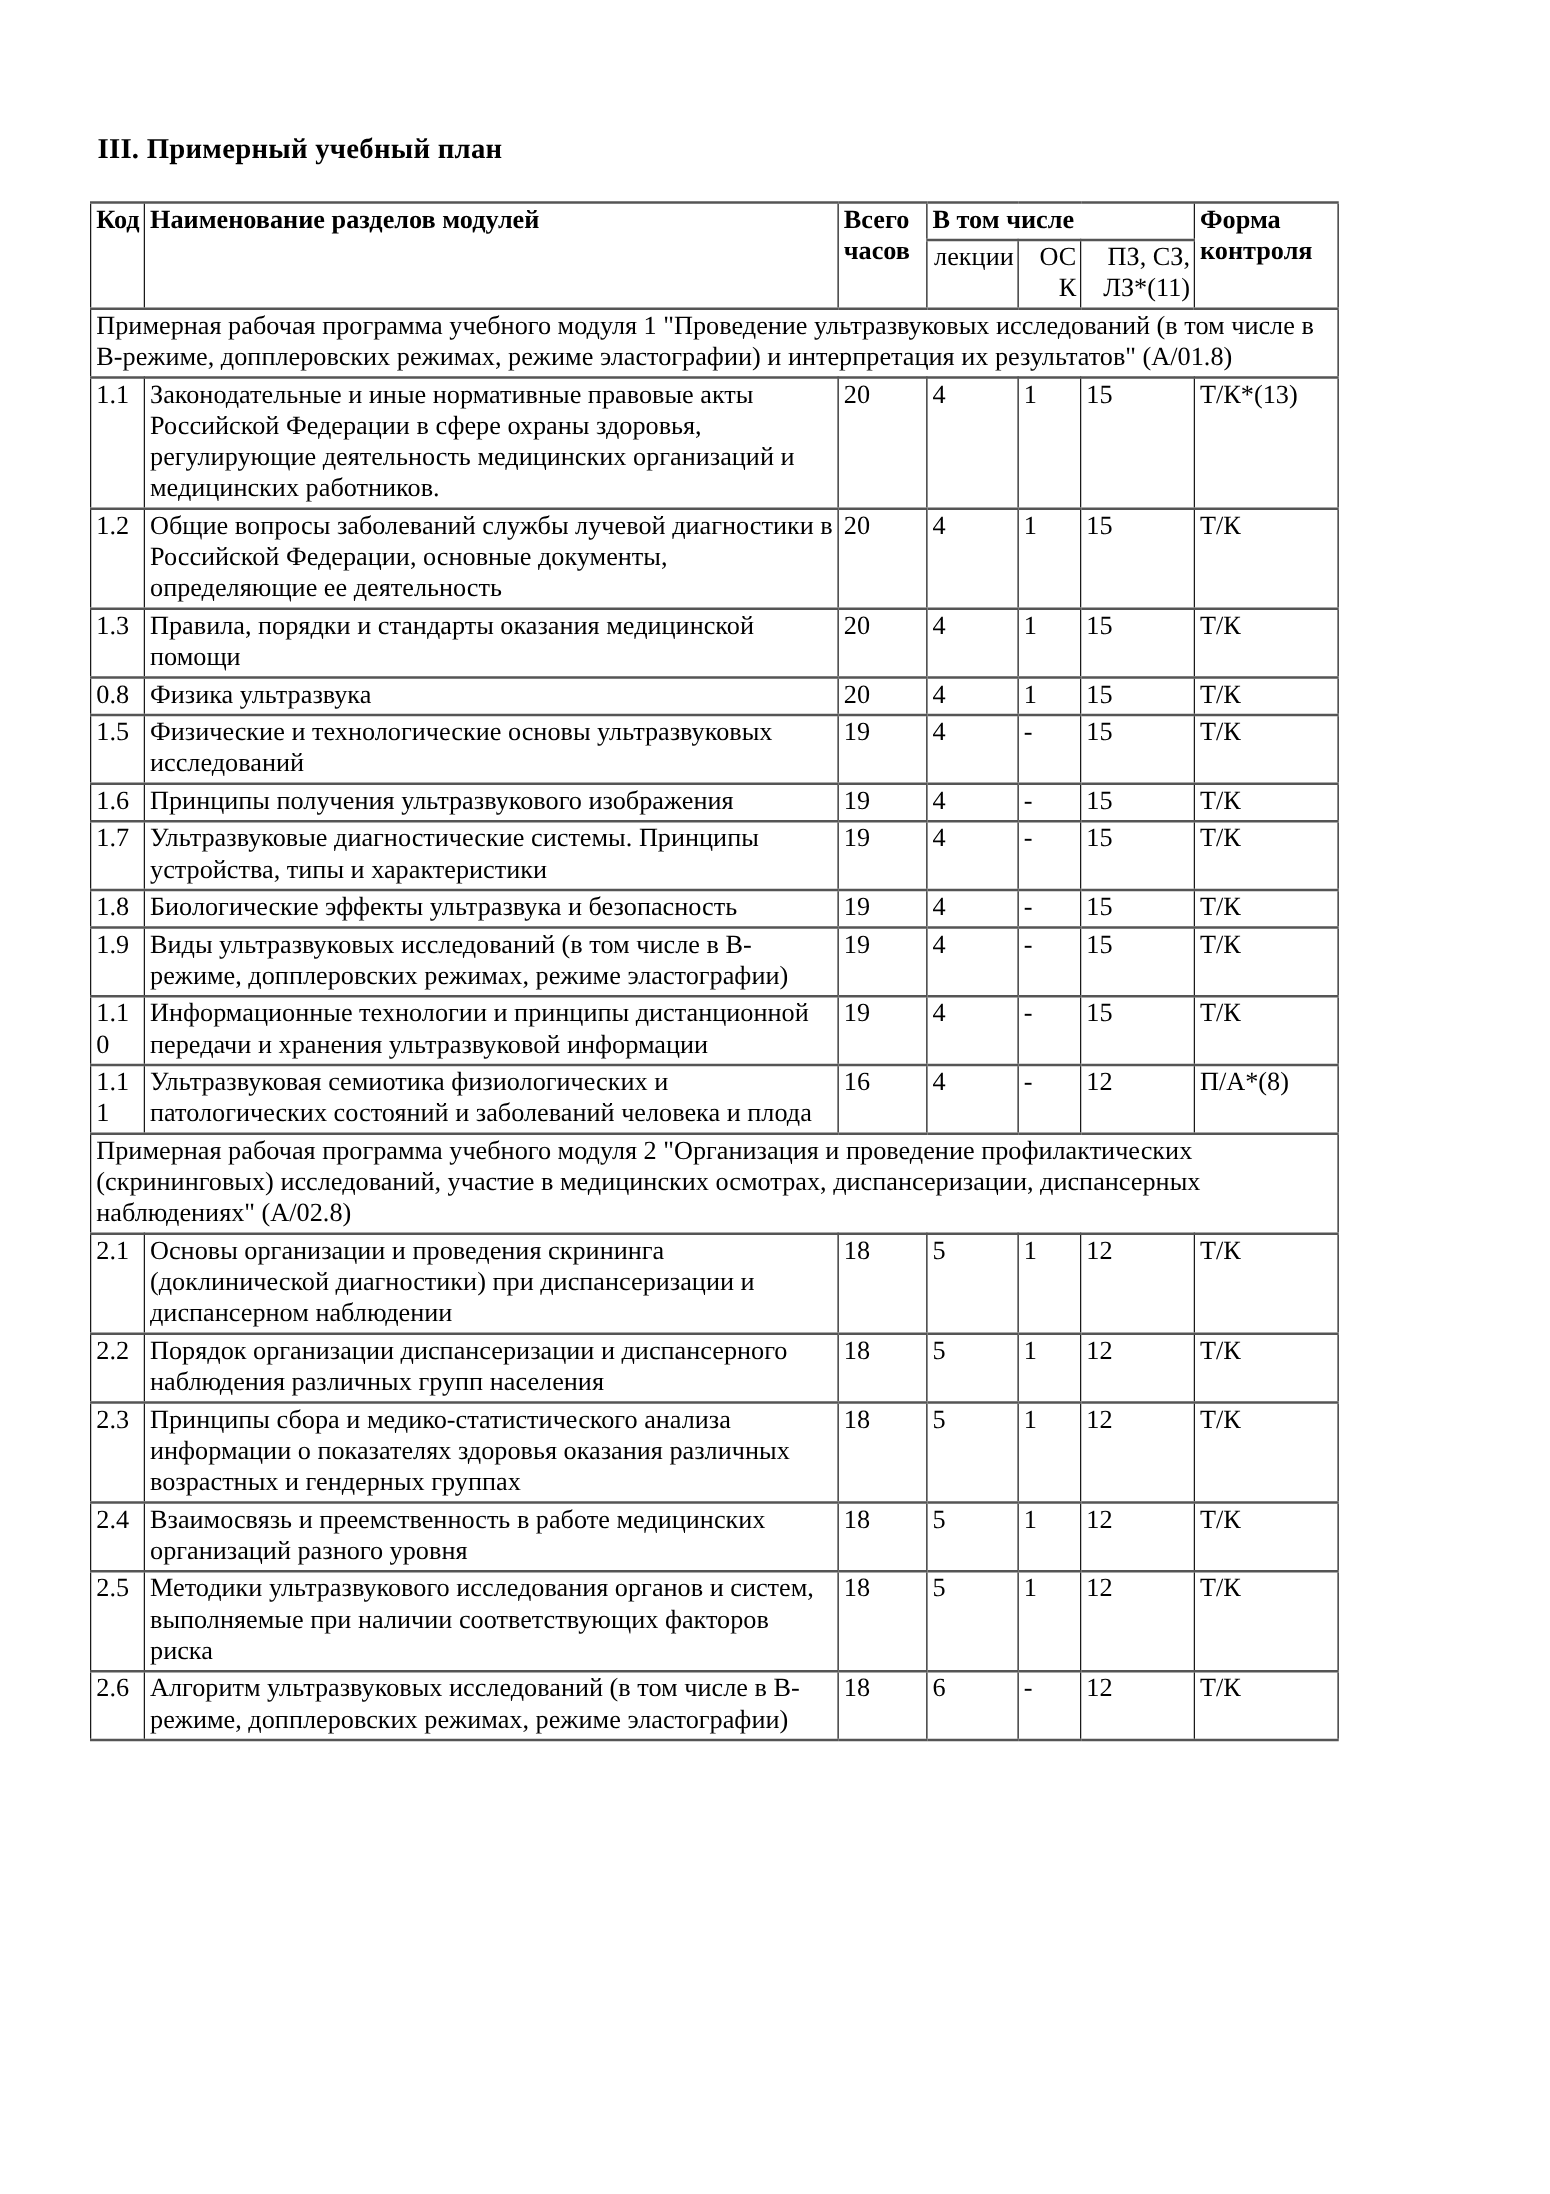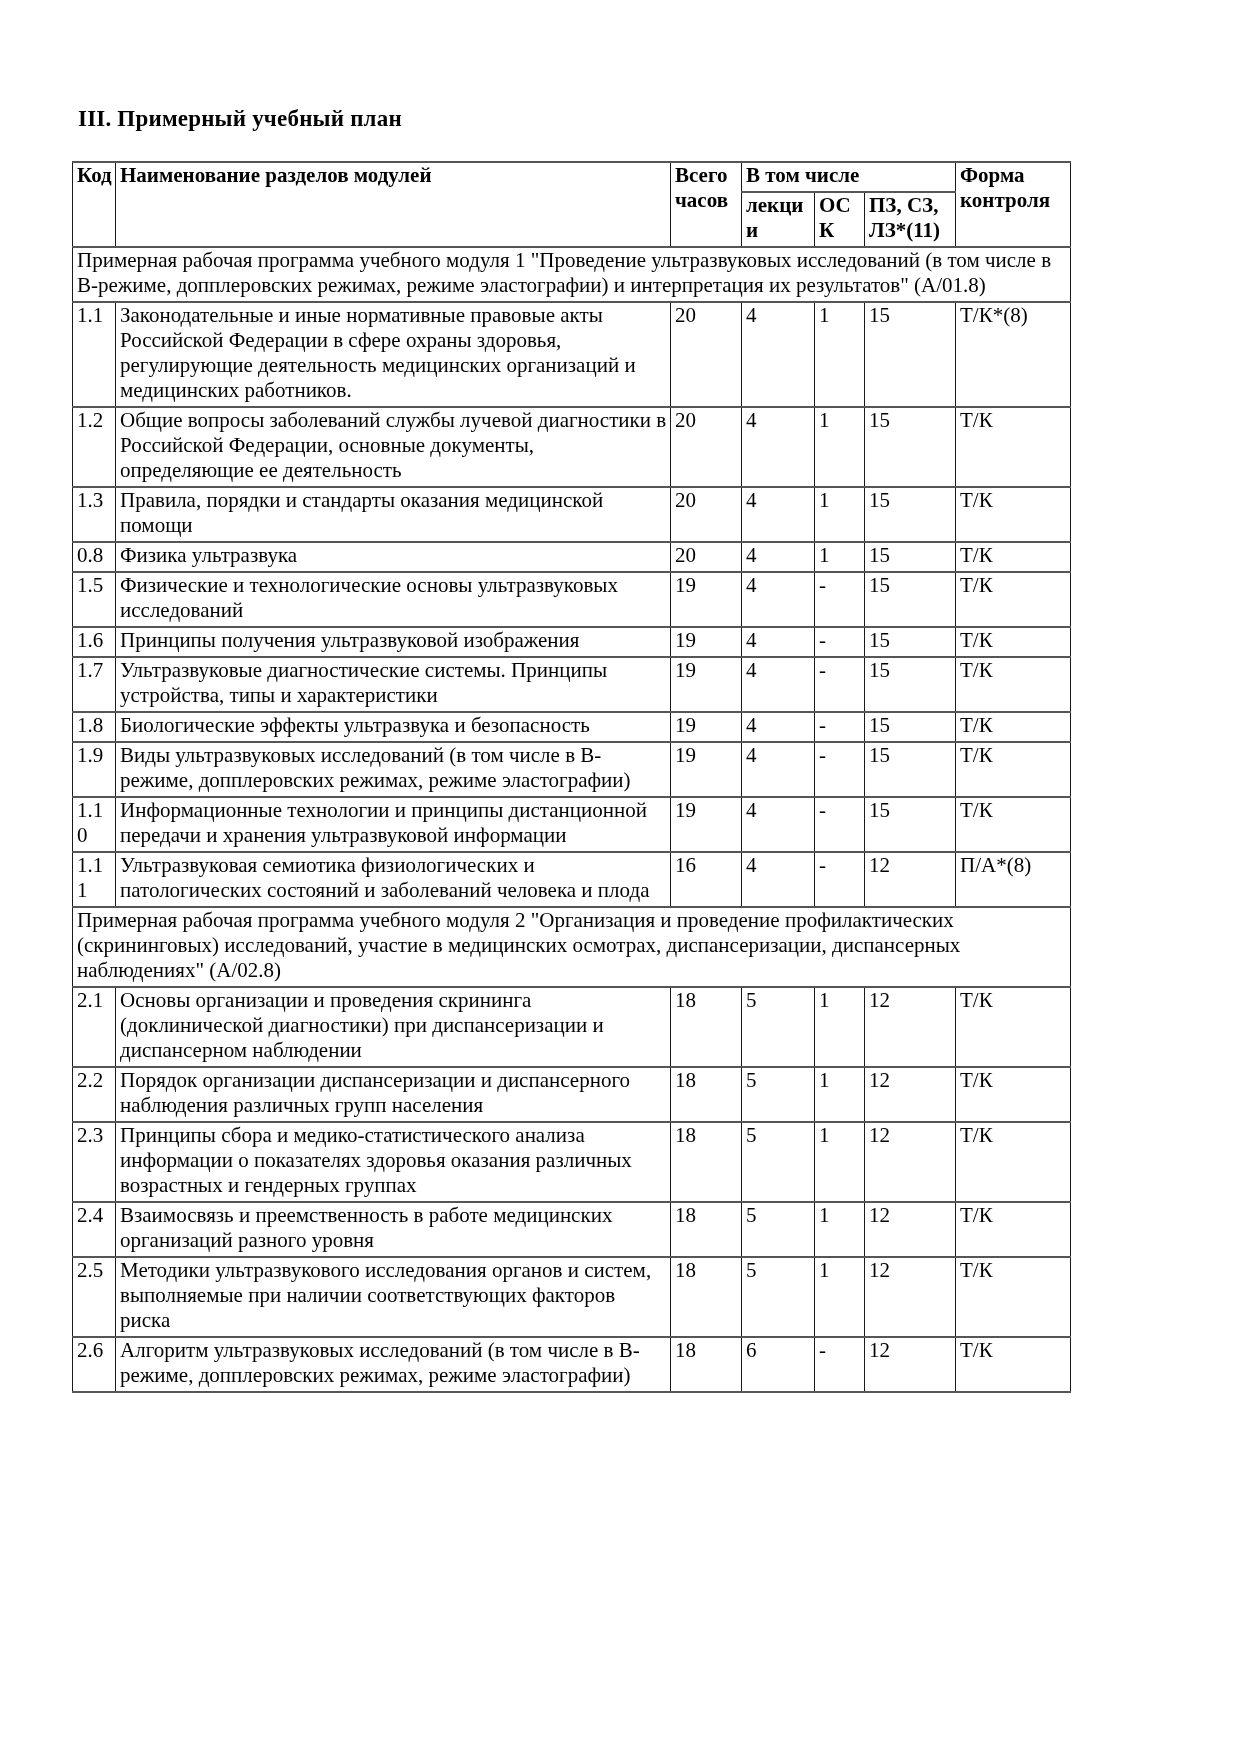--- a/index.html
+++ b/index.html
@@ -39,21 +39,22 @@
     vertical-align: top;
     text-align: left;
     padding: 0 3px 3px 4px;
     overflow: hidden;
     word-wrap: break-word;
   }
   table.curriculum th.main {
     font-weight: bold;
   }
   table.curriculum th.sub {
-    font-weight: bold;
+    font-weight: normal;
+    text-align: right;
   }
   td.module {
     padding-left: 5px;
   }
 </style>
 </head>
 <body>
 
 <div class="page">
   <h1 class="doc-title">III. Примерный учебный план</h1>
@@ -86,21 +87,21 @@
         <tr>
           <td colspan="7" class="module">Примерная рабочая программа учебного модуля 1 "Проведение ультразвуковых исследований (в том числе в В-режиме, допплеровских режимах, режиме эластографии) и интерпретация их результатов" (А/01.8)</td>
         </tr>
         <tr>
           <td>1.1</td>
           <td>Законодательные и иные нормативные правовые акты Российской Федерации в сфере охраны здоровья, регулирующие деятельность медицинских организаций и медицинских работников.</td>
           <td>20</td>
           <td>4</td>
           <td>1</td>
           <td>15</td>
-          <td>Т/К*(8)</td>
+          <td>Т/К*(13)</td>
         </tr>
         <tr>
           <td>1.2</td>
           <td>Общие вопросы заболеваний службы лучевой диагностики в Российской Федерации, основные документы, определяющие ее деятельность</td>
           <td>20</td>
           <td>4</td>
           <td>1</td>
           <td>15</td>
           <td>Т/К</td>
         </tr>
@@ -126,21 +127,21 @@
           <td>1.5</td>
           <td>Физические и технологические основы ультразвуковых исследований</td>
           <td>19</td>
           <td>4</td>
           <td>-</td>
           <td>15</td>
           <td>Т/К</td>
         </tr>
         <tr>
           <td>1.6</td>
-          <td>Принципы получения ультразвуковой изображения</td>
+          <td>Принципы получения ультразвукового изображения</td>
           <td>19</td>
           <td>4</td>
           <td>-</td>
           <td>15</td>
           <td>Т/К</td>
         </tr>
         <tr>
           <td>1.7</td>
           <td>Ультразвуковые диагностические системы. Принципы устройства, типы и характеристики</td>
           <td>19</td>

